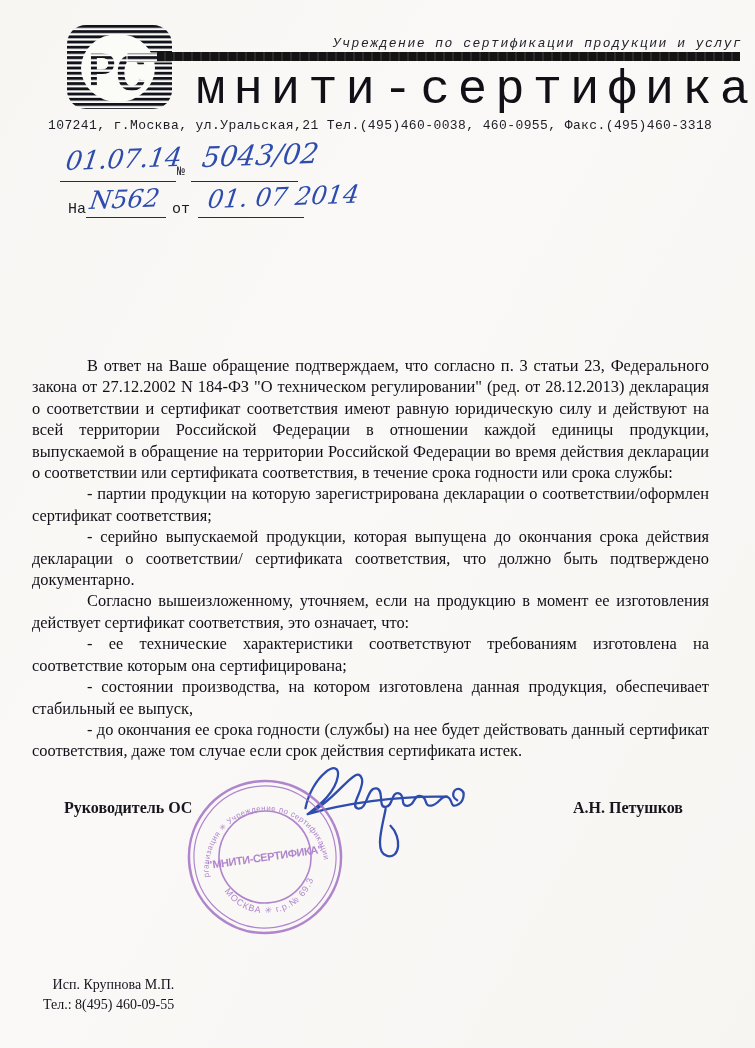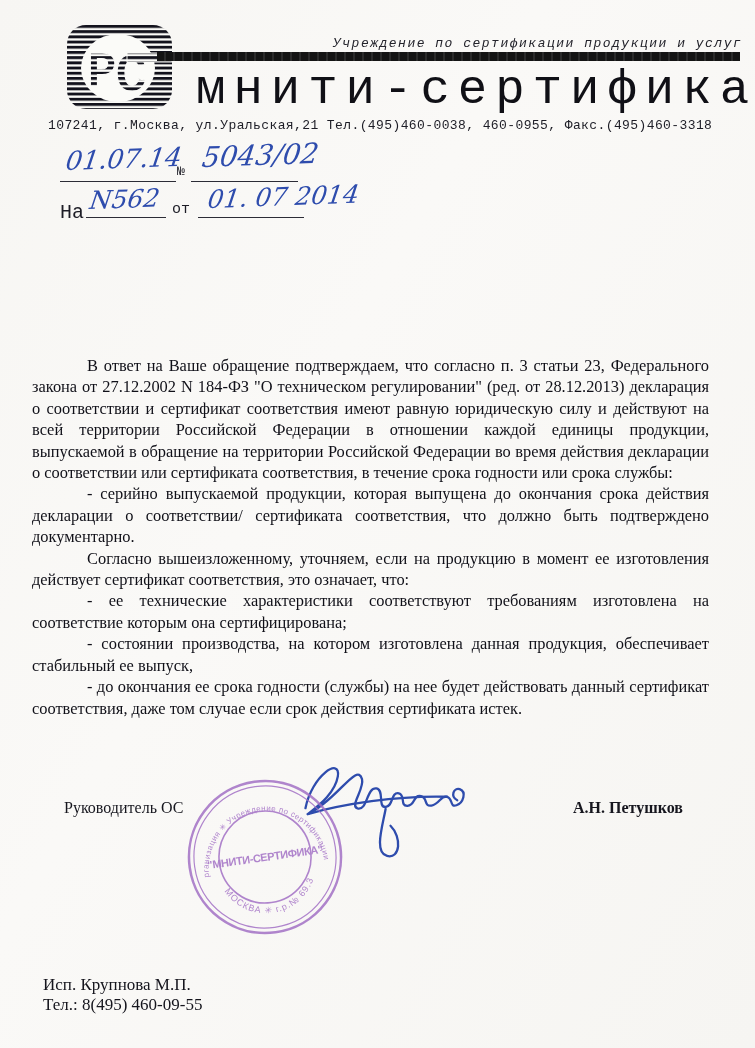--- a/index.html
+++ b/index.html
@@ -54,32 +54,32 @@
     position:absolute;left:535px;top:241px;
     font-size:16.5px;font-weight:bold;line-height:21px;color:#101018;
   }
   
   .body-text{
     position:absolute;left:32px;top:355px;width:677px;
     font-size:16.4px;line-height:21.4px;text-align:justify;color:#101018;
   }
   .body-text p{margin:0;text-indent:55px;}
   
-  .sig-role{position:absolute;left:64px;top:799px;font-size:16px;font-weight:normal;}
+  .sig-role{position:absolute;left:64px;top:799px;font-size:16px;font-weight:bold;}
   .sig-name{position:absolute;left:573px;top:799px;font-size:16px;font-weight:bold;}
   .signature-svg{position:absolute;left:298px;top:752px;transform:rotate(-3deg);}
   
   .stamp{
     position:absolute;left:183px;top:775px;width:164px;height:164px;
     opacity:0.82;transform:rotate(-8deg);
   }
   
   .footer{
     position:absolute;left:43px;top:975px;
-    font-size:17px;line-height:20px;color:#15151d;
+    font-size:14px;line-height:20px;color:#15151d;text-align:right;
   }
 </style>
 </head>
 <body>
 
 <div class="page">
 
   <div class="logo">
     <svg width="105" height="86" viewBox="0 0 105 86">
       <defs>
@@ -101,31 +101,32 @@
   <div class="org-title">мнити-сертифика</div>
   <div class="address-line">107241, г.Москва, ул.Уральская,21   Тел.(495)460-0038, 460-0955, Факс.(495)460-3318</div>
 
   <div class="hand" style="position:absolute;left:64px;top:146px;font-size:26px;">01.07.14</div>
   <div class="u-line" style="left:60px;top:181px;width:116px;"></div>
 
   <div class="ref-label" style="left:177px;top:164px;font-size:13px;">№</div>
   <div class="hand" style="position:absolute;left:200px;top:141px;font-size:28px;">5043/02</div>
   <div class="u-line" style="left:191px;top:181px;width:107px;"></div>
 
-  <div class="ref-label" style="left:60px;top:201px;font-size:20px;">На</div>
+  <div class="ref-label" style="left:68px;top:201px;font-size:15px;">На</div>
   <div class="hand" style="position:absolute;left:88px;top:186px;font-size:25px;">N562</div>
   <div class="u-line" style="left:86px;top:217px;width:80px;"></div>
 
   <div class="ref-label" style="left:172px;top:201px;font-size:15px;">от</div>
   <div class="hand" style="position:absolute;left:206px;top:185px;font-size:25px;">01. 07 2014</div>
   <div class="u-line" style="left:198px;top:217px;width:106px;"></div>
 
 
   <div class="body-text">
     <p>В ответ на Ваше обращение подтверждаем, что согласно п. 3 статьи 23, Федерального закона от 27.12.2002 N 184-ФЗ "О техническом регулировании" (ред. от 28.12.2013) декларация о соответствии и сертификат соответствия имеют равную юридическую силу и действуют на всей территории Российской Федерации в отношении каждой единицы продукции, выпускаемой в обращение на территории Российской Федерации во время действия декларации о соответствии или сертификата соответствия, в течение срока годности или срока службы:</p>
+    <p>- партии продукции на которую зарегистрирована декларации о соответствии/оформлен сертификат соответствия;</p>
     <p>- серийно выпускаемой продукции, которая выпущена до окончания срока действия декларации о соответствии/ сертификата соответствия, что должно быть подтверждено документарно.</p>
     <p>Согласно вышеизложенному, уточняем, если на продукцию в момент ее изготовления действует сертификат соответствия, это означает, что:</p>
     <p>- ее технические характеристики соответствуют требованиям изготовлена на соответствие которым она сертифицирована;</p>
     <p>- состоянии производства, на котором изготовлена данная продукция, обеспечивает стабильный ее выпуск,</p>
     <p>- до окончания ее срока годности (службы) на нее будет действовать данный сертификат соответствия, даже том случае если срок действия сертификата истек.</p>
   </div>
 
   <div class="sig-role">Руководитель ОС</div>
   <div class="sig-name">А.Н. Петушков</div>
 

